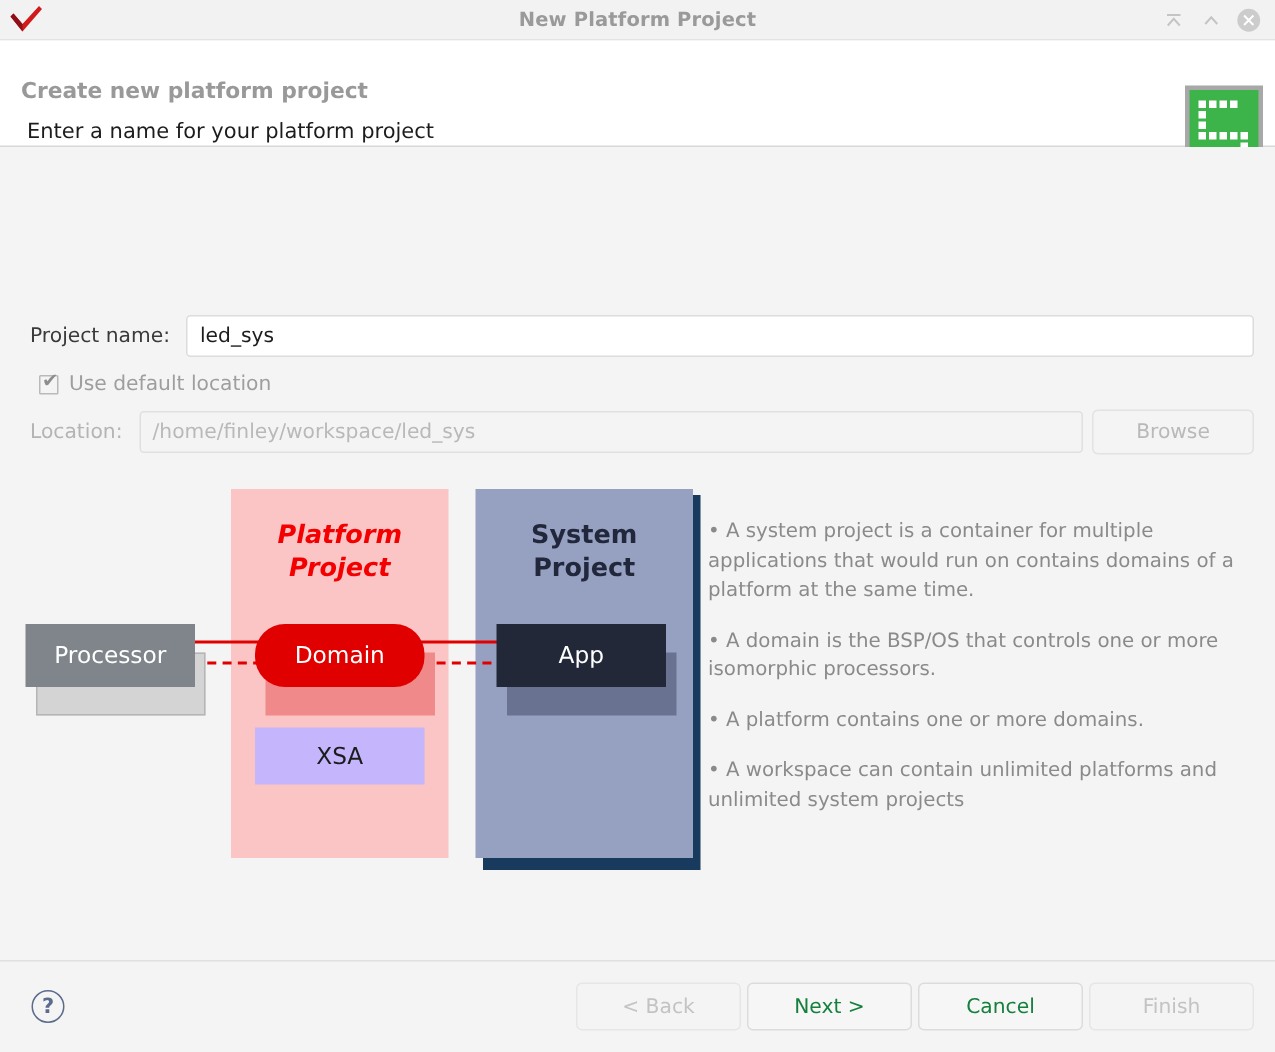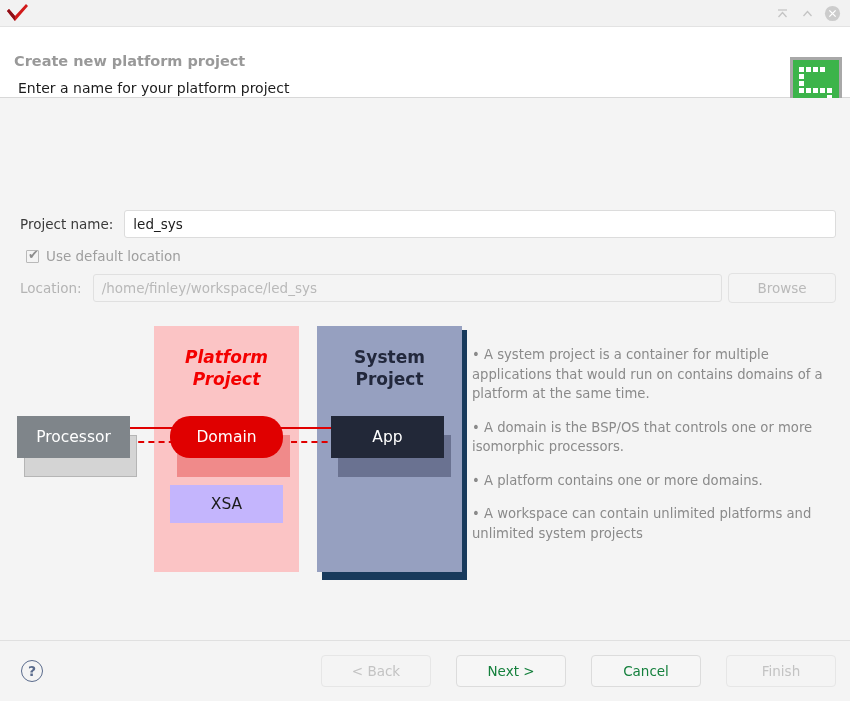--- a/index.html
+++ b/index.html
@@ -349,21 +349,21 @@
     justify-content: center;
     font-size: 14px;
     font-weight: bold;
     color: #5a6b8c;
     margin-left: 7px;
     box-sizing: border-box;
   }
   .footer-buttons {
     margin-left: auto;
     display: flex;
-    gap: 25px;
+    gap: 4px;
   }
   .dlg-btn {
     width: 110px;
     height: 32px;
     border: 1px solid #dcdcdc;
     border-radius: 4px;
     background: #f6f6f6;
     font-size: 13.5px;
     color: #15803d;
     display: flex;
@@ -382,20 +382,21 @@
 
 <div class="window">
 
   <div class="titlebar">
     <div class="app-logo">
       <svg width="26" height="20" viewBox="0 0 26 20">
         <path d="M2 8 L4 6 L10 13 L21 1 L23 3 L10 18 Z" fill="#d11a1a"></path>
         <path d="M2 8 L4 6 L10 13 L10 18 Z" fill="#8d0f18"></path>
       </svg>
     </div>
+    <div class="titlebar-title">New Platform Project</div>
     <div class="win-controls">
       <div class="win-btn">
         <svg width="15" height="15" viewBox="0 0 15 15">
           <path d="M3 4 H12" stroke="#c4c4c4" stroke-width="1.3" fill="none"></path>
           <path d="M3.5 11 L7.5 6.5 L11.5 11" stroke="#c4c4c4" stroke-width="1.3" fill="none"></path>
         </svg>
       </div>
       <div class="win-btn">
         <svg width="15" height="15" viewBox="0 0 15 15">
           <path d="M3.5 10 L7.5 5.5 L11.5 10" stroke="#c4c4c4" stroke-width="1.3" fill="none"></path>

